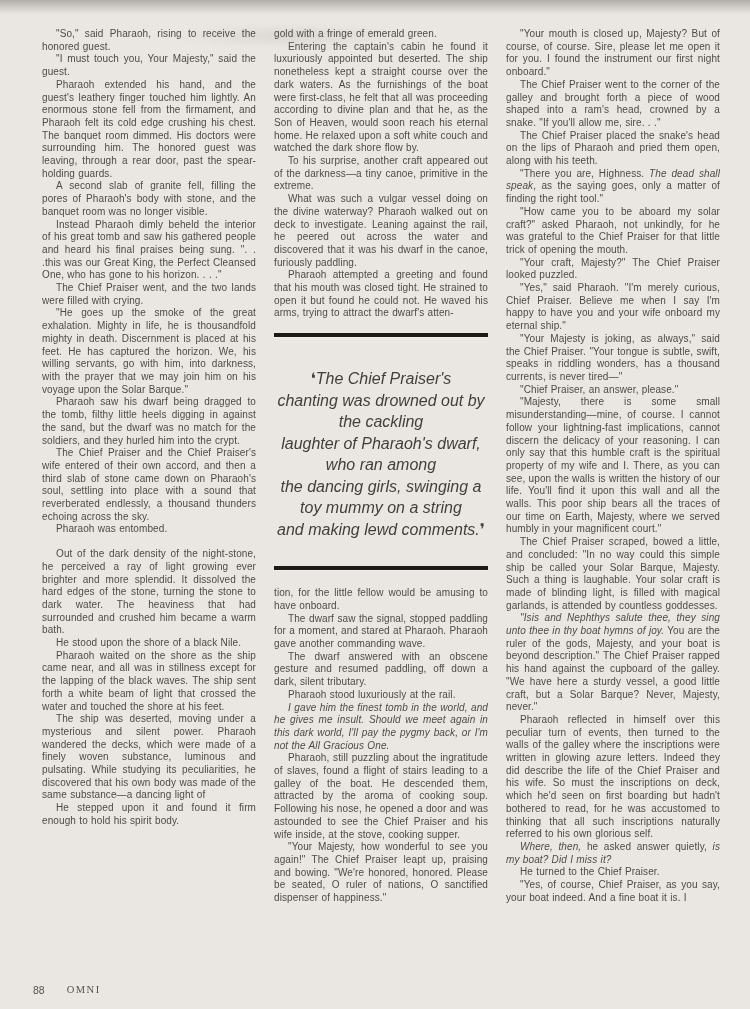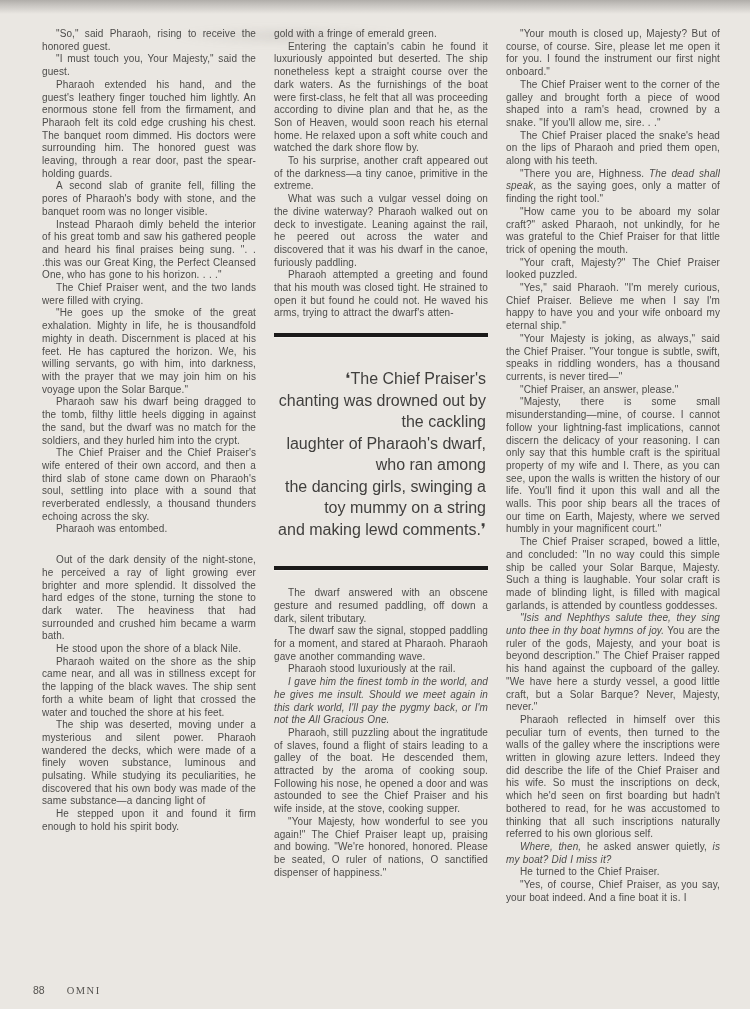--- a/index.html
+++ b/index.html
@@ -28,35 +28,36 @@
   }
   p.para{
     margin:0;
     font-size:10px;line-height:12.7px;
     text-align:justify;text-indent:14px;
     color:#4c4b49;
     letter-spacing:0.1px;
     word-spacing:0.4px;
   }
   p.para.noindent{text-indent:0;}
-  p.para.gap{margin-top:18px;}
+  p.para.gap{margin-top:12px;}
   .it{font-style:italic;}
   .pq-block{margin-top:13px;}
   .rule{height:4px;background:#1b1a19;border-bottom:1px solid #f2f0ec;}
   .pq-text{
+    font-style:italic;
     font-size:16px;line-height:21.5px;
-    text-align:right;
+    text-align:center;
     white-space:pre-line;
     color:#403f3d;
     margin:30px 2px 26px;
   }
   .rule.bottom{margin-bottom:16px;}
   .footer{
     position:absolute;left:33px;bottom:13px;
-    display:flex;align-items:flex-end;gap:22px;
+    display:flex;align-items:flex-start;gap:22px;
     font-size:10.5px;color:#55534f;
   }
   .footer .mag{letter-spacing:1.5px;font-family:Liberation Serif, serif;}
 </style>
 </head>
 <body>
 
 <div class="top-shade"></div>
 <div class="bleed-smudge"></div>
 
@@ -93,22 +94,23 @@
 chanting was drowned out by
 the cackling
 laughter of Pharaoh's dwarf,
 who ran among
 the dancing girls, swinging a
 toy mummy on a string
 and making lewd comments.❜</div>
       <div class="rule bottom"></div>
     </div>
     <div>
+        <p class="para noindent"><span>tion, for the little fellow would be amusing to have onboard.</span></p>
+        <p class="para"><span>The dwarf saw the signal, stopped paddling for a moment, and stared at Pharaoh. Pharaoh gave another commanding wave.</span></p>
         <p class="para"><span>The dwarf answered with an obscene gesture and resumed paddling, off down a dark, silent tributary.</span></p>
-        <p class="para"><span>The dwarf saw the signal, stopped paddling for a moment, and stared at Pharaoh. Pharaoh gave another commanding wave.</span></p>
         <p class="para"><span>Pharaoh stood luxuriously at the rail.</span></p>
         <p class="para"><span class="it">I gave him the finest tomb in the world, and he gives me insult. Should we meet again in this dark world, I'll pay the pygmy back, or I'm not the All Gracious One.</span></p>
         <p class="para"><span>Pharaoh, still puzzling about the ingratitude of slaves, found a flight of stairs leading to a galley of the boat. He descended them, attracted by the aroma of cooking soup. Following his nose, he opened a door and was astounded to see the Chief Praiser and his wife inside, at the stove, cooking supper.</span></p>
         <p class="para"><span>"Your Majesty, how wonderful to see you again!" The Chief Praiser leapt up, praising and bowing. "We're honored, honored. Please be seated, O ruler of nations, O sanctified dispenser of happiness."</span></p>
       </div>
   </div>
 
   <div class="col">
       <p class="para"><span>"Your mouth is closed up, Majesty? But of course, of course. Sire, please let me open it for you. I found the instrument our first night onboard."</span></p>
       <p class="para"><span>The Chief Praiser went to the corner of the galley and brought forth a piece of wood shaped into a ram's head, crowned by a snake. "If you'll allow me, sire. . ."</span></p>

